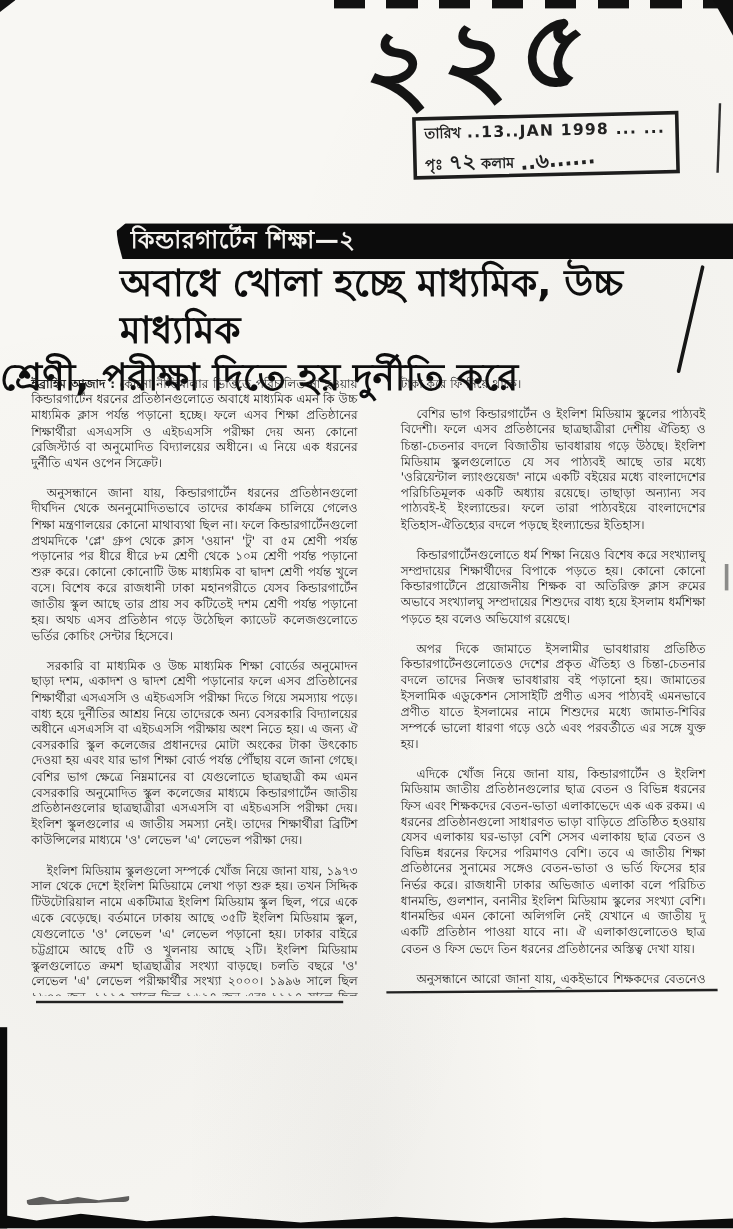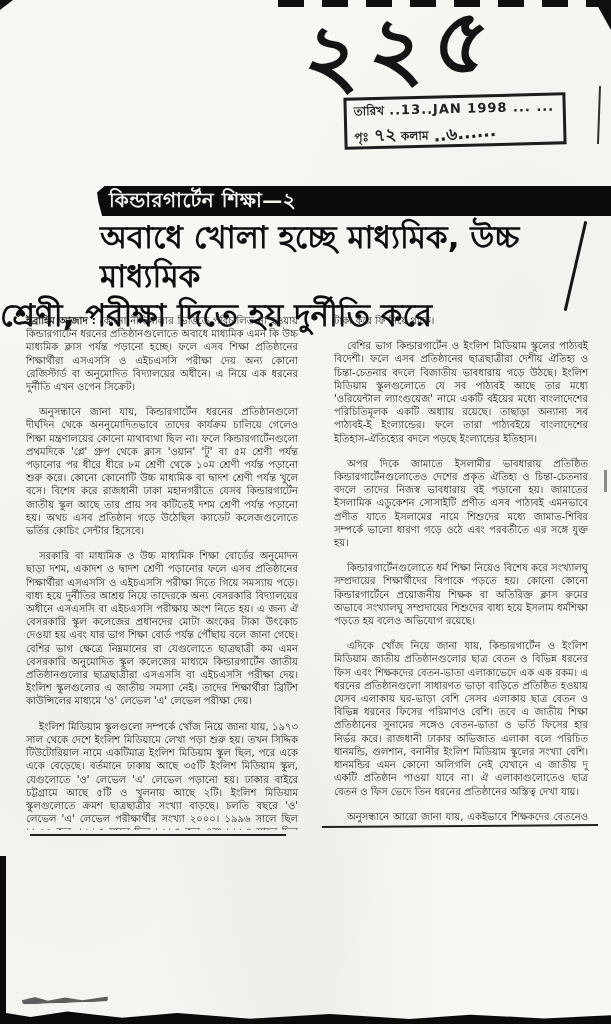--- a/index.html
+++ b/index.html
@@ -133,22 +133,22 @@
     <div class="col col-left">
       <p class="para lead"><strong class="byline">ইব্রাহিম আজাদ :</strong> <span>কোনো নীতিমালার ভিত্তিতে পরিচালিত না হওয়ায় কিন্ডারগার্টেন ধরনের প্রতিষ্ঠানগুলোতে অবাধে মাধ্যমিক এমন কি উচ্চ মাধ্যমিক ক্লাস পর্যন্ত পড়ানো হচ্ছে। ফলে এসব শিক্ষা প্রতিষ্ঠানের শিক্ষার্থীরা এসএসসি ও এইচএসসি পরীক্ষা দেয় অন্য কোনো রেজিস্টার্ড বা অনুমোদিত বিদ্যালয়ের অধীনে। এ নিয়ে এক ধরনের দুর্নীতি এখন ওপেন সিক্রেট।</span></p>
       <p class="para">অনুসন্ধানে জানা যায়, কিন্ডারগার্টেন ধরনের প্রতিষ্ঠানগুলো দীর্ঘদিন থেকে অননুমোদিতভাবে তাদের কার্যক্রম চালিয়ে গেলেও শিক্ষা মন্ত্রণালয়ের কোনো মাথাব্যথা ছিল না। ফলে কিন্ডারগার্টেনগুলো প্রথমদিকে 'প্লে' গ্রুপ থেকে ক্লাস 'ওয়ান' 'টু' বা ৫ম শ্রেণী পর্যন্ত পড়ানোর পর ধীরে ধীরে ৮ম শ্রেণী থেকে ১০ম শ্রেণী পর্যন্ত পড়ানো শুরু করে। কোনো কোনোটি উচ্চ মাধ্যমিক বা দ্বাদশ শ্রেণী পর্যন্ত খুলে বসে। বিশেষ করে রাজধানী ঢাকা মহানগরীতে যেসব কিন্ডারগার্টেন জাতীয় স্কুল আছে তার প্রায় সব কটিতেই দশম শ্রেণী পর্যন্ত পড়ানো হয়। অথচ এসব প্রতিষ্ঠান গড়ে উঠেছিল ক্যাডেট কলেজগুলোতে ভর্তির কোচিং সেন্টার হিসেবে।</p>
       <p class="para">সরকারি বা মাধ্যমিক ও উচ্চ মাধ্যমিক শিক্ষা বোর্ডের অনুমোদন ছাড়া দশম, একাদশ ও দ্বাদশ শ্রেণী পড়ানোর ফলে এসব প্রতিষ্ঠানের শিক্ষার্থীরা এসএসসি ও এইচএসসি পরীক্ষা দিতে গিয়ে সমস্যায় পড়ে। বাধ্য হয়ে দুর্নীতির আশ্রয় নিয়ে তাদেরকে অন্য বেসরকারি বিদ্যালয়ের অধীনে এসএসসি বা এইচএসসি পরীক্ষায় অংশ নিতে হয়। এ জন্য ঐ বেসরকারি স্কুল কলেজের প্রধানদের মোটা অংকের টাকা উৎকোচ দেওয়া হয় এবং যার ভাগ শিক্ষা বোর্ড পর্যন্ত পৌঁছায় বলে জানা গেছে। বেশির ভাগ ক্ষেত্রে নিম্নমানের বা যেগুলোতে ছাত্রছাত্রী কম এমন বেসরকারি অনুমোদিত স্কুল কলেজের মাধ্যমে কিন্ডারগার্টেন জাতীয় প্রতিষ্ঠানগুলোর ছাত্রছাত্রীরা এসএসসি বা এইচএসসি পরীক্ষা দেয়। ইংলিশ স্কুলগুলোর এ জাতীয় সমস্যা নেই। তাদের শিক্ষার্থীরা ব্রিটিশ কাউন্সিলের মাধ্যমে 'ও' লেভেল 'এ' লেভেল পরীক্ষা দেয়।</p>
       <p class="para">ইংলিশ মিডিয়াম স্কুলগুলো সম্পর্কে খোঁজ নিয়ে জানা যায়, ১৯৭৩ সাল থেকে দেশে ইংলিশ মিডিয়ামে লেখা পড়া শুরু হয়। তখন সিদ্দিক টিউটোরিয়াল নামে একটিমাত্র ইংলিশ মিডিয়াম স্কুল ছিল, পরে একে একে বেড়েছে। বর্তমানে ঢাকায় আছে ৩৫টি ইংলিশ মিডিয়াম স্কুল, যেগুলোতে 'ও' লেভেল 'এ' লেভেল পড়ানো হয়। ঢাকার বাইরে চট্টগ্রামে আছে ৫টি ও খুলনায় আছে ২টি। ইংলিশ মিডিয়াম স্কুলগুলোতে ক্রমশ ছাত্রছাত্রীর সংখ্যা বাড়ছে। চলতি বছরে 'ও' লেভেল 'এ' লেভেল পরীক্ষার্থীর সংখ্যা ২০০০। ১৯৯৬ সালে ছিল ১৮০০ জন, ১৯৯৫ সালে ছিল ১৬২৪ জন এবং ১৯৯৪ সালে ছিল ১৪৬০ জন। বর্তমানে ব্রিটিশ কাউন্সিলের ৫ জন কর্মকর্তা বাংলাদেশের 'এ' লেভেল 'ও' লেভেল পরীক্ষা নিয়ন্ত্রণের জন্য কর্মরত আছেন বলে জানা গেছে।</p>
       <p class="para">এ বিষয়ে ব্রিটিশ কাউন্সিলের পরীক্ষা ব্যবস্থাপক সাইদুর রহমান বলেন, ব্রিটিশ কাউন্সিল ইউনিভার্সিটি অফ লন্ডনের বাংলাদেশ প্রতিনিধি ও পরীক্ষা নিয়ন্ত্রক হিসেবে কাজ করে। প্রশ্নপত্রসহ পরীক্ষার যাবতীয় কাগজপত্র ইংল্যান্ড থেকে পাঠানো হয়। পরীক্ষার্থীদের সকল উত্তরপত্র ব্রিটিশ কাউন্সিলের মাধ্যমে ইউনিভার্সিটি অফ লন্ডনে পাঠানো হয়। তারা যথারীতি উত্তরপত্র নিরীক্ষা করে ফলাফল প্রকাশ করে। তিনি আরো জানান, 'ও' এবং 'এ' লেভেলের দু ধরনের সিলেবাস আছে। একটি ইংল্যান্ডের জন্য। অন্যটি বাইরের দেশগুলোর জন্য। ব্রিটিশ কাউন্সিল পরীক্ষার পরিচালনা খরচ বাবদ 'ও' লেভেলে বিষয় প্রতি ২ হাজার ৫০০ টাকা এবং 'এ' লেভেলে ৪ হাজার ২৫০</p>
     </div>
     <div class="col col-right">
       <p class="para cont">টাকা করে ফি নিয়ে থাকে।</p>
       <p class="para">বেশির ভাগ কিন্ডারগার্টেন ও ইংলিশ মিডিয়াম স্কুলের পাঠ্যবই বিদেশী। ফলে এসব প্রতিষ্ঠানের ছাত্রছাত্রীরা দেশীয় ঐতিহ্য ও চিন্তা-চেতনার বদলে বিজাতীয় ভাবধারায় গড়ে উঠছে। ইংলিশ মিডিয়াম স্কুলগুলোতে যে সব পাঠ্যবই আছে তার মধ্যে 'ওরিয়েন্টাল ল্যাংগুয়েজ' নামে একটি বইয়ের মধ্যে বাংলাদেশের পরিচিতিমূলক একটি অধ্যায় রয়েছে। তাছাড়া অন্যান্য সব পাঠ্যবই-ই ইংল্যান্ডের। ফলে তারা পাঠ্যবইয়ে বাংলাদেশের ইতিহাস-ঐতিহ্যের বদলে পড়ছে ইংল্যান্ডের ইতিহাস।</p>
+      <p class="para">কিন্ডারগার্টেনগুলোতে ধর্ম শিক্ষা নিয়েও বিশেষ করে সংখ্যালঘু সম্প্রদায়ের শিক্ষার্থীদের বিপাকে পড়তে হয়। কোনো কোনো কিন্ডারগার্টেনে প্রয়োজনীয় শিক্ষক বা অতিরিক্ত ক্লাস রুমের অভাবে সংখ্যালঘু সম্প্রদায়ের শিশুদের বাধ্য হয়ে ইসলাম ধর্মশিক্ষা পড়তে হয় বলেও অভিযোগ রয়েছে।</p>
       <p class="para">অপর দিকে জামাতে ইসলামীর ভাবধারায় প্রতিষ্ঠিত কিন্ডারগার্টেনগুলোতেও দেশের প্রকৃত ঐতিহ্য ও চিন্তা-চেতনার বদলে তাদের নিজস্ব ভাবধারায় বই পড়ানো হয়। জামাতের ইসলামিক এডুকেশন সোসাইটি প্রণীত এসব পাঠ্যবই এমনভাবে প্রণীত যাতে ইসলামের নামে শিশুদের মধ্যে জামাত-শিবির সম্পর্কে ভালো ধারণা গড়ে ওঠে এবং পরবর্তীতে এর সঙ্গে যুক্ত হয়।</p>
-      <p class="para">কিন্ডারগার্টেনগুলোতে ধর্ম শিক্ষা নিয়েও বিশেষ করে সংখ্যালঘু সম্প্রদায়ের শিক্ষার্থীদের বিপাকে পড়তে হয়। কোনো কোনো কিন্ডারগার্টেনে প্রয়োজনীয় শিক্ষক বা অতিরিক্ত ক্লাস রুমের অভাবে সংখ্যালঘু সম্প্রদায়ের শিশুদের বাধ্য হয়ে ইসলাম ধর্মশিক্ষা পড়তে হয় বলেও অভিযোগ রয়েছে।</p>
       <p class="para">এদিকে খোঁজ নিয়ে জানা যায়, কিন্ডারগার্টেন ও ইংলিশ মিডিয়াম জাতীয় প্রতিষ্ঠানগুলোর ছাত্র বেতন ও বিভিন্ন ধরনের ফিস এবং শিক্ষকদের বেতন-ভাতা এলাকাভেদে এক এক রকম। এ ধরনের প্রতিষ্ঠানগুলো সাধারণত ভাড়া বাড়িতে প্রতিষ্ঠিত হওয়ায় যেসব এলাকায় ঘর-ভাড়া বেশি সেসব এলাকায় ছাত্র বেতন ও বিভিন্ন ধরনের ফিসের পরিমাণও বেশি। তবে এ জাতীয় শিক্ষা প্রতিষ্ঠানের সুনামের সঙ্গেও বেতন-ভাতা ও ভর্তি ফিসের হার নির্ভর করে। রাজধানী ঢাকার অভিজাত এলাকা বলে পরিচিত ধানমন্ডি, গুলশান, বনানীর ইংলিশ মিডিয়াম স্কুলের সংখ্যা বেশি। ধানমন্ডির এমন কোনো অলিগলি নেই যেখানে এ জাতীয় দু একটি প্রতিষ্ঠান পাওয়া যাবে না। ঐ এলাকাগুলোতেও ছাত্র বেতন ও ফিস ভেদে তিন ধরনের প্রতিষ্ঠানের অস্তিত্ব দেখা যায়।</p>
       <p class="para">অনুসন্ধানে আরো জানা যায়, একইভাবে শিক্ষকদের বেতনেও তারতম্য আছে। ভালো ইংলিশ মিডিয়াম স্কুলগুলোতে ৫ থেকে ১৪ হাজার টাকা পর্যন্ত বেতন দেওয়া হয় এক একজন শিক্ষককে। এর নিচের স্ট্যান্ডার্ড অনুযায়ী ২ থেকে ৩ হাজার টাকাও দেওয়া হয়। তবে বাংলা মাধ্যমের কিন্ডারগার্টেনগুলোর অবস্থা সবচেয়ে খারাপ। এগুলোতে বেতন ভাতা ৫০০ থেকে সর্বোচ্চ ৩ হাজার টাকা দেওয়া হয়। অনেক ক্ষেত্রে শুধু রিকশা ভাড়া।</p>
 
     </div>
     <div class="end-rule rule-left"></div>
     <div class="end-rule rule-right"></div>
   </div>
 
 </div>
 

